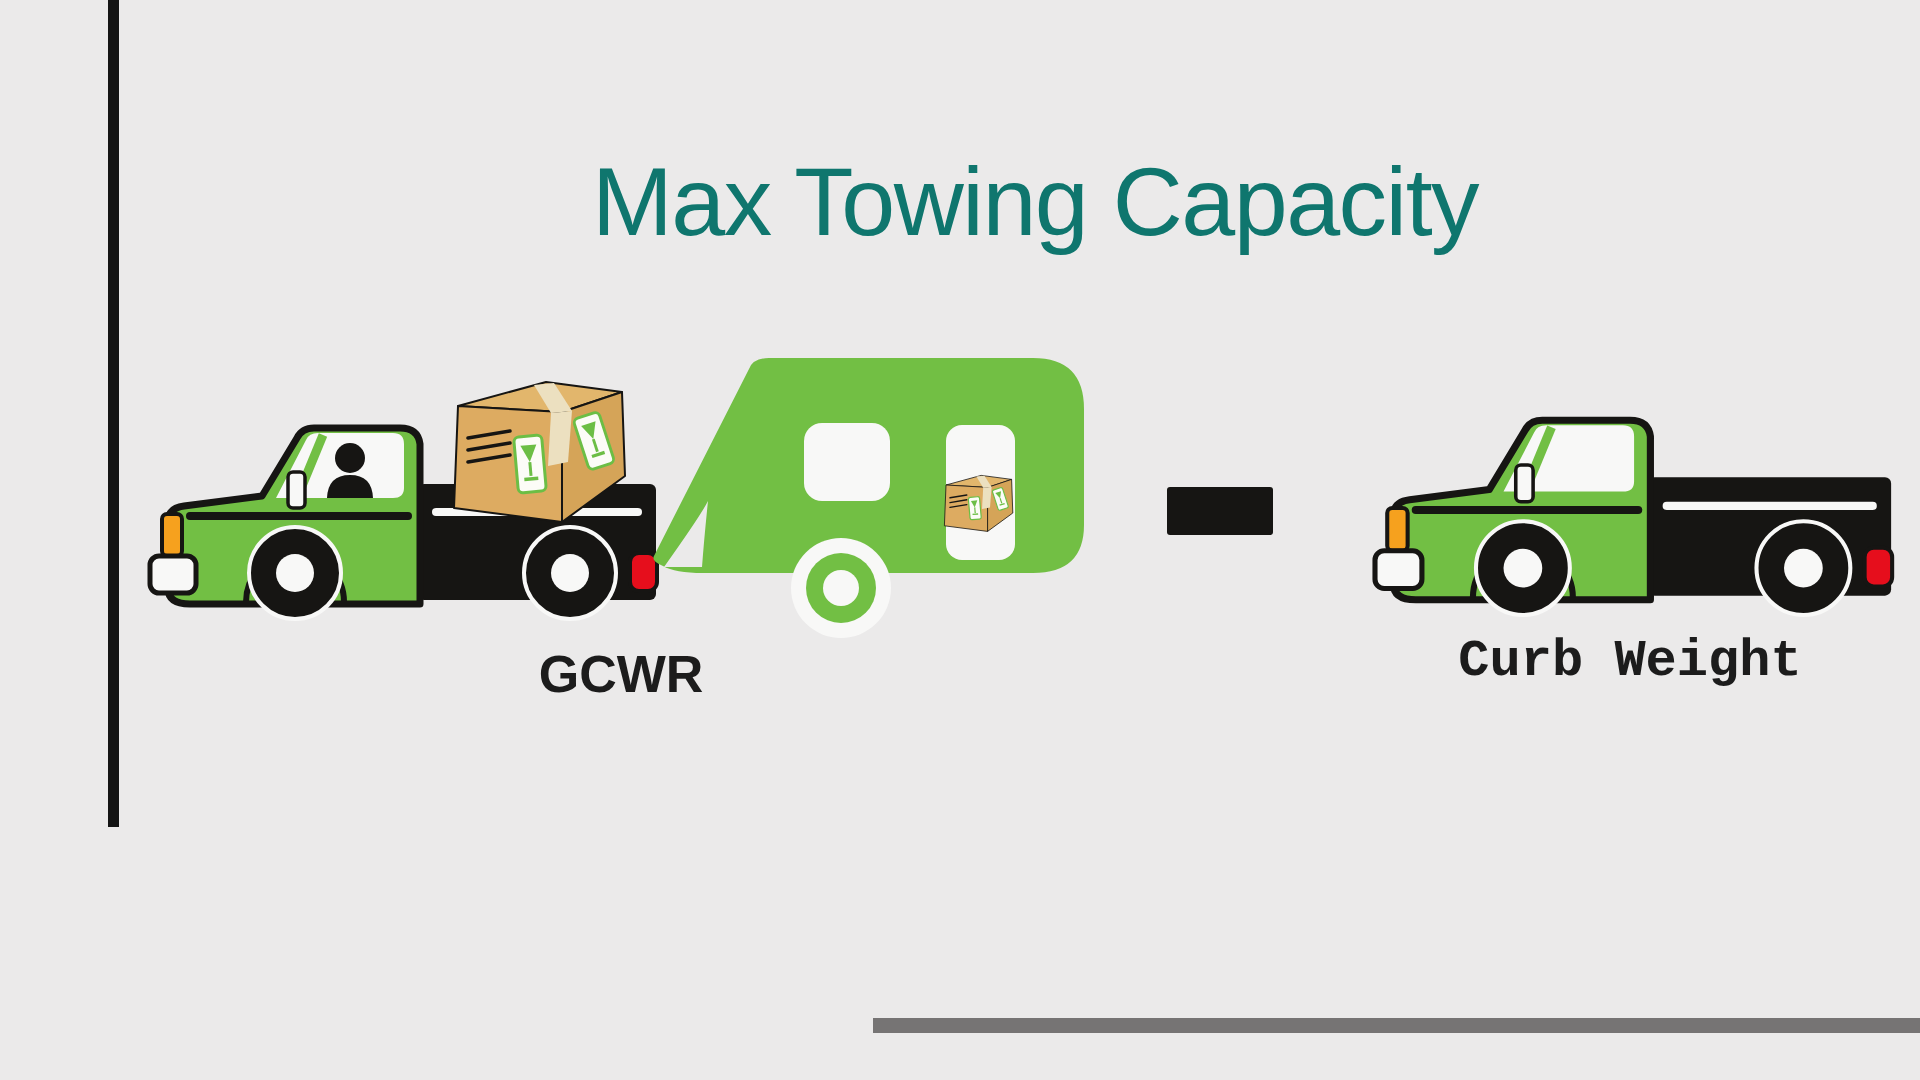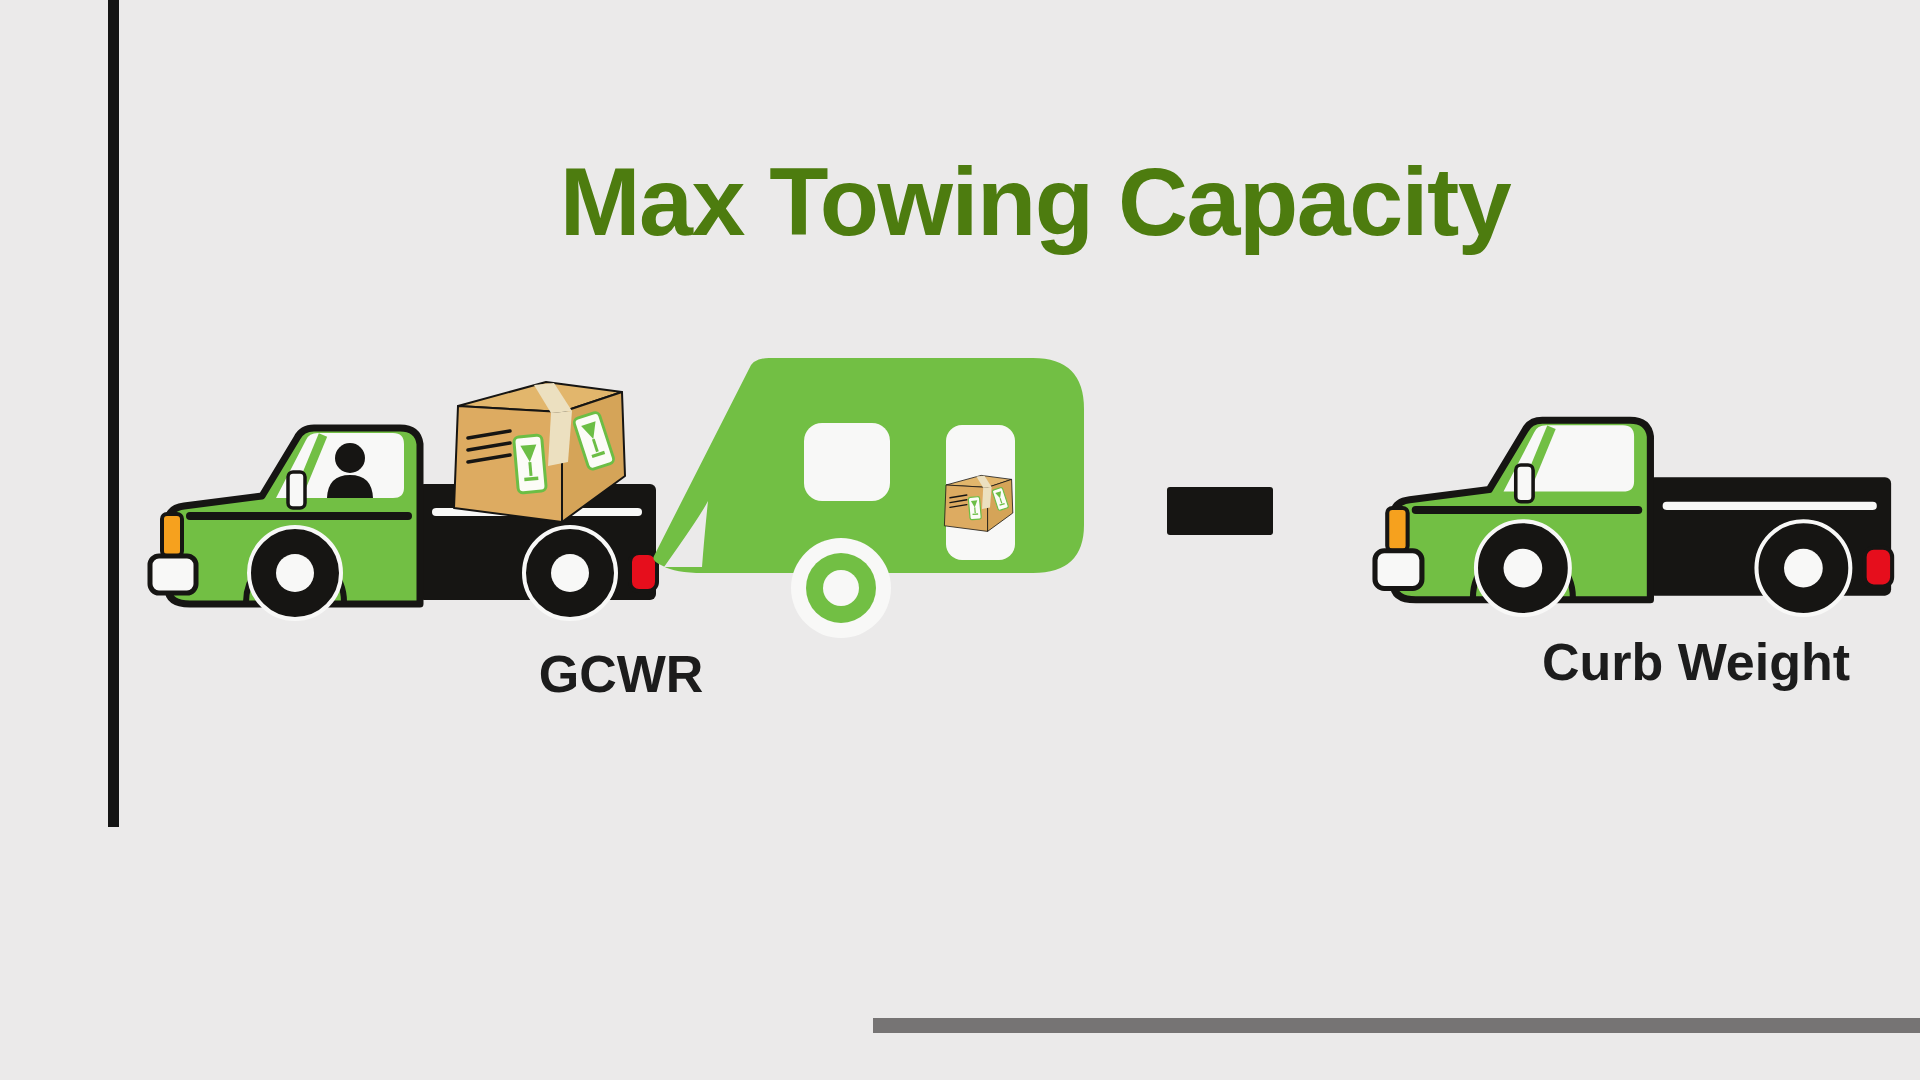--- a/index.html
+++ b/index.html
@@ -7,29 +7,29 @@
     width:1920px;height:1080px;position:relative;overflow:hidden;
     background:var(--background,#ebeaea);
     font-family:"Liberation Sans",sans-serif;
   }
   .vline{
     position:absolute;left:108px;top:0;width:11px;height:827px;
     background:var(--left_bar_color,#141414);
   }
   .title{
     position:absolute;left:1035px;top:88px;transform:translateX(-50%);
-    font-size:97px;font-weight:700;letter-spacing:-1.5px;line-height:1;
-    color:#4d7c0f;white-space:nowrap;
+    font-size:97px;font-weight:400;letter-spacing:-1.5px;line-height:1;
+    color:#0f766e;white-space:nowrap;
   }
   .vehicle-label{
     position:absolute;transform:translateX(-50%);
     font-size:52px;font-weight:700;color:#1c1c1c;line-height:1;white-space:nowrap;
   }
   .label-gcwr{left:621px;top:648px;text-align:right;}
-  .label-curb{left:1696px;top:636px;}
+  .label-curb{left:1630px;top:636px;font-family:Liberation Mono, monospace;}
   .bottom-bar{
     position:absolute;left:873px;top:1018px;width:1047px;height:15px;
     background:var(--bottom_bar_color,#767474);
   }
   svg.scene{position:absolute;left:0;top:0;}
 </style>
 </head>
 <body>
 
 <div class="vline"></div>

